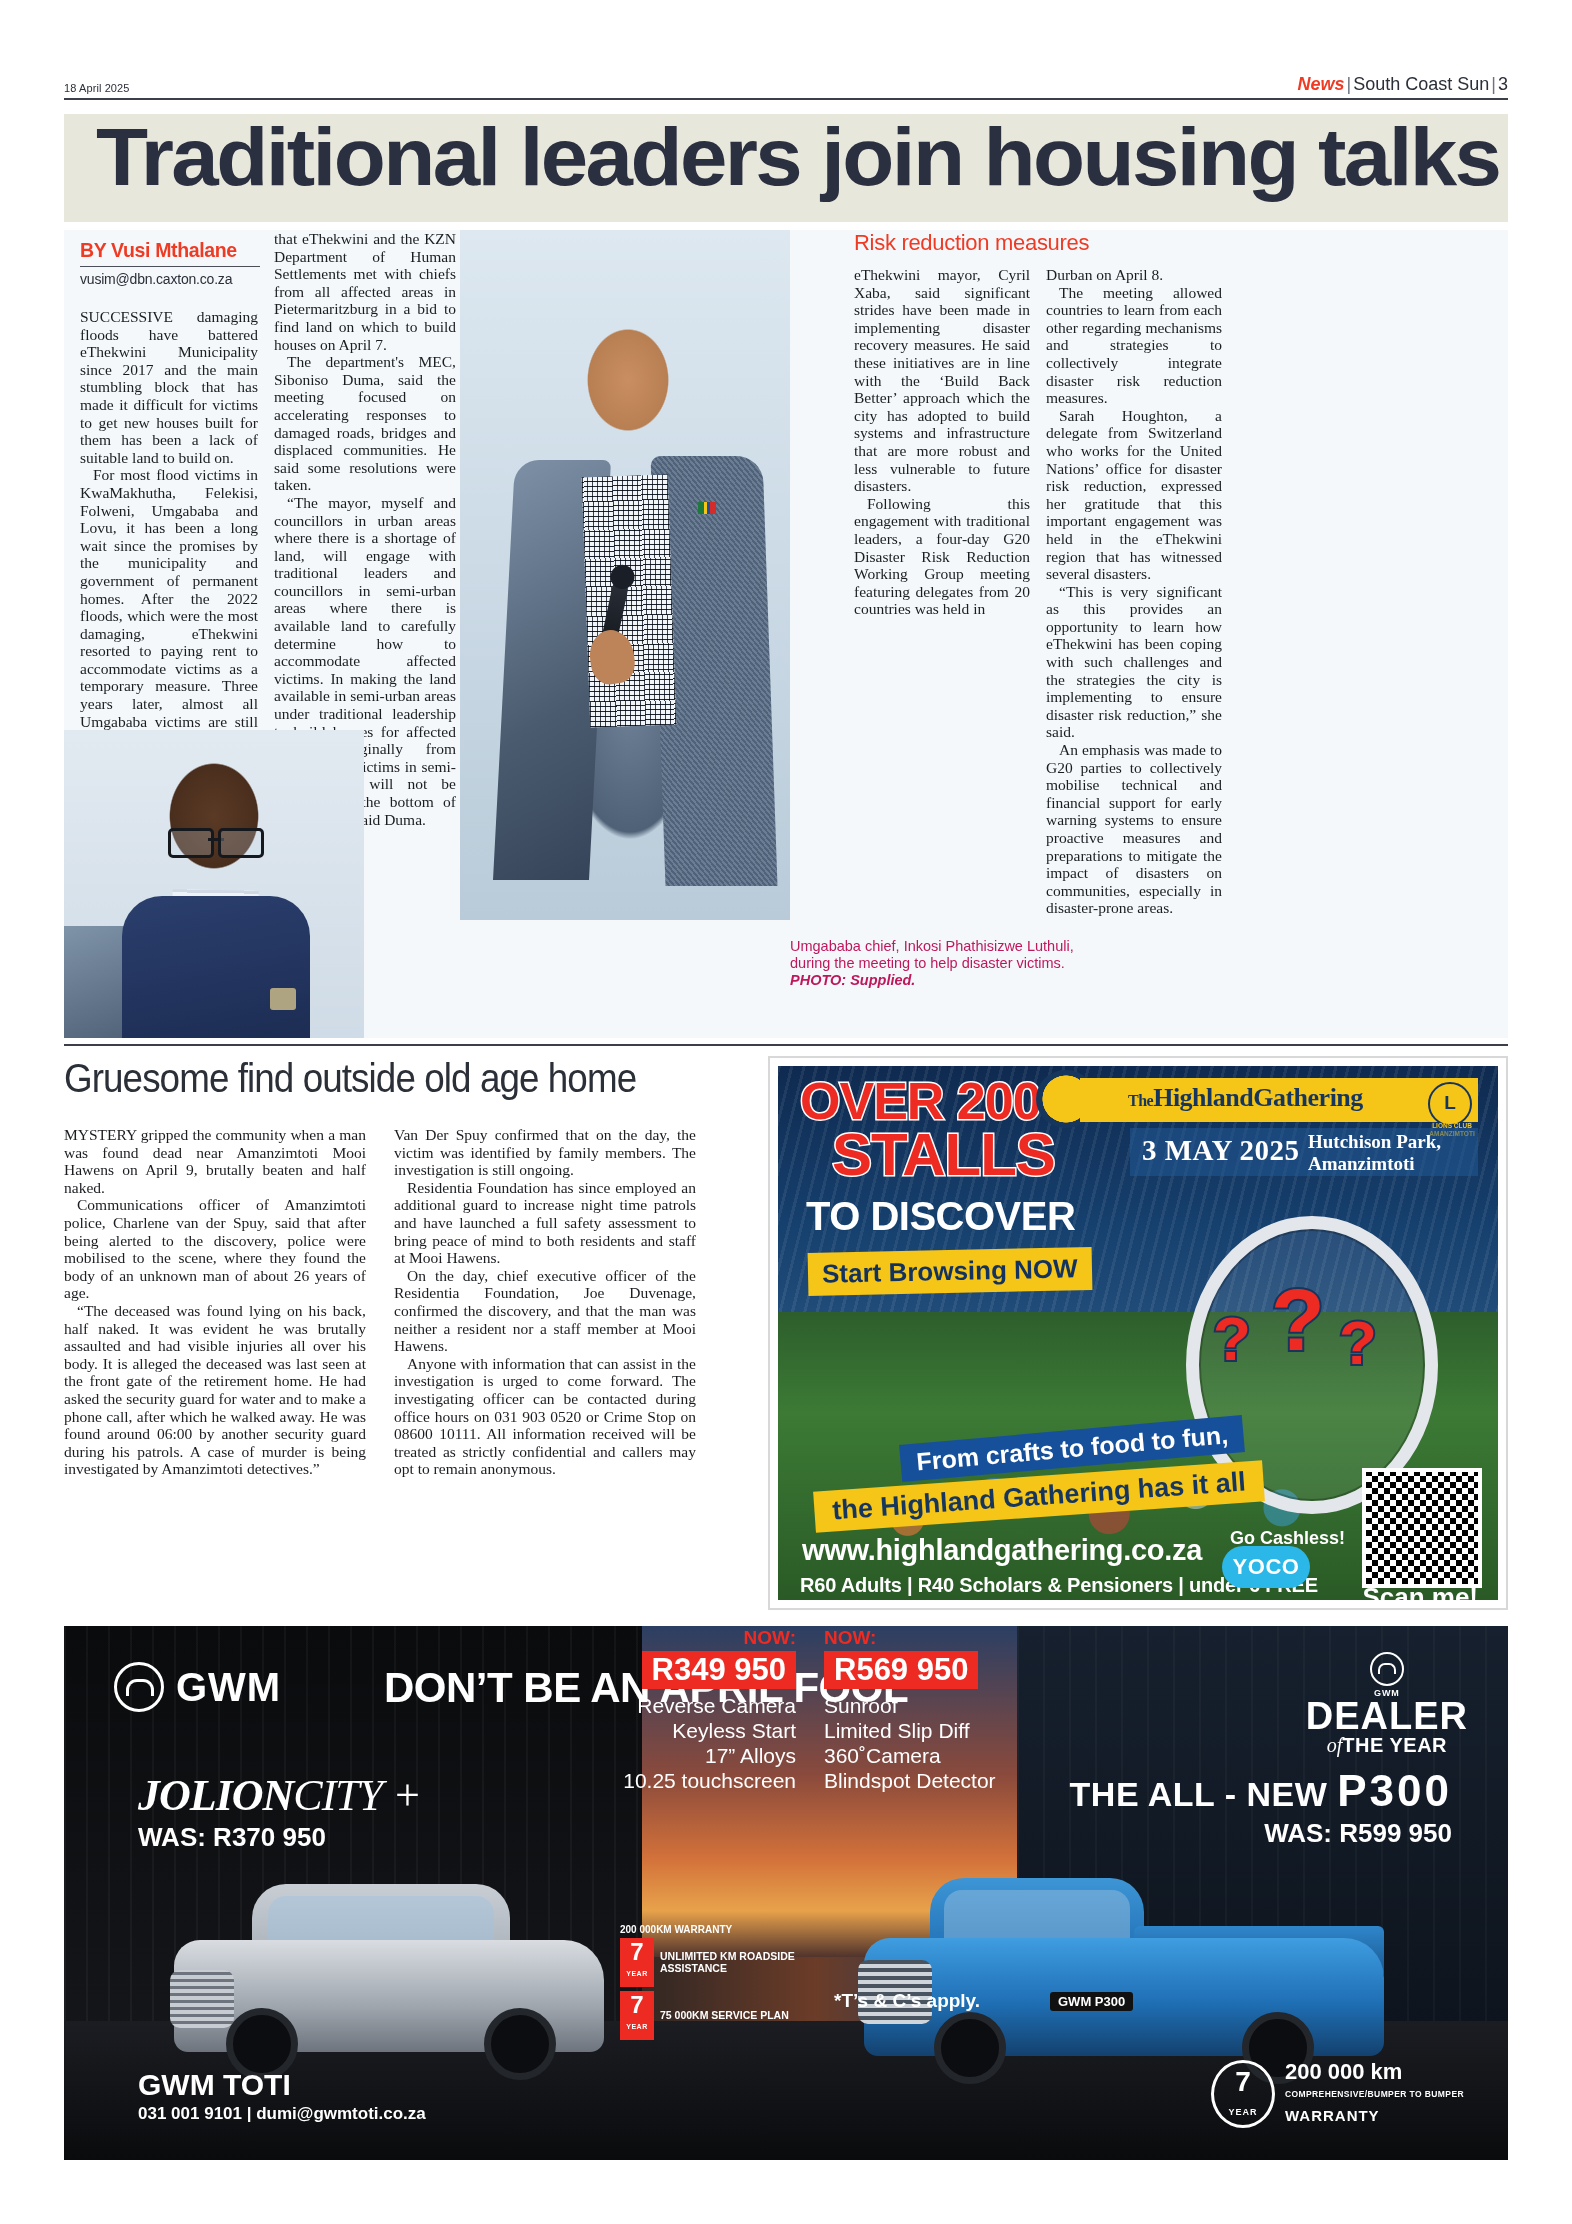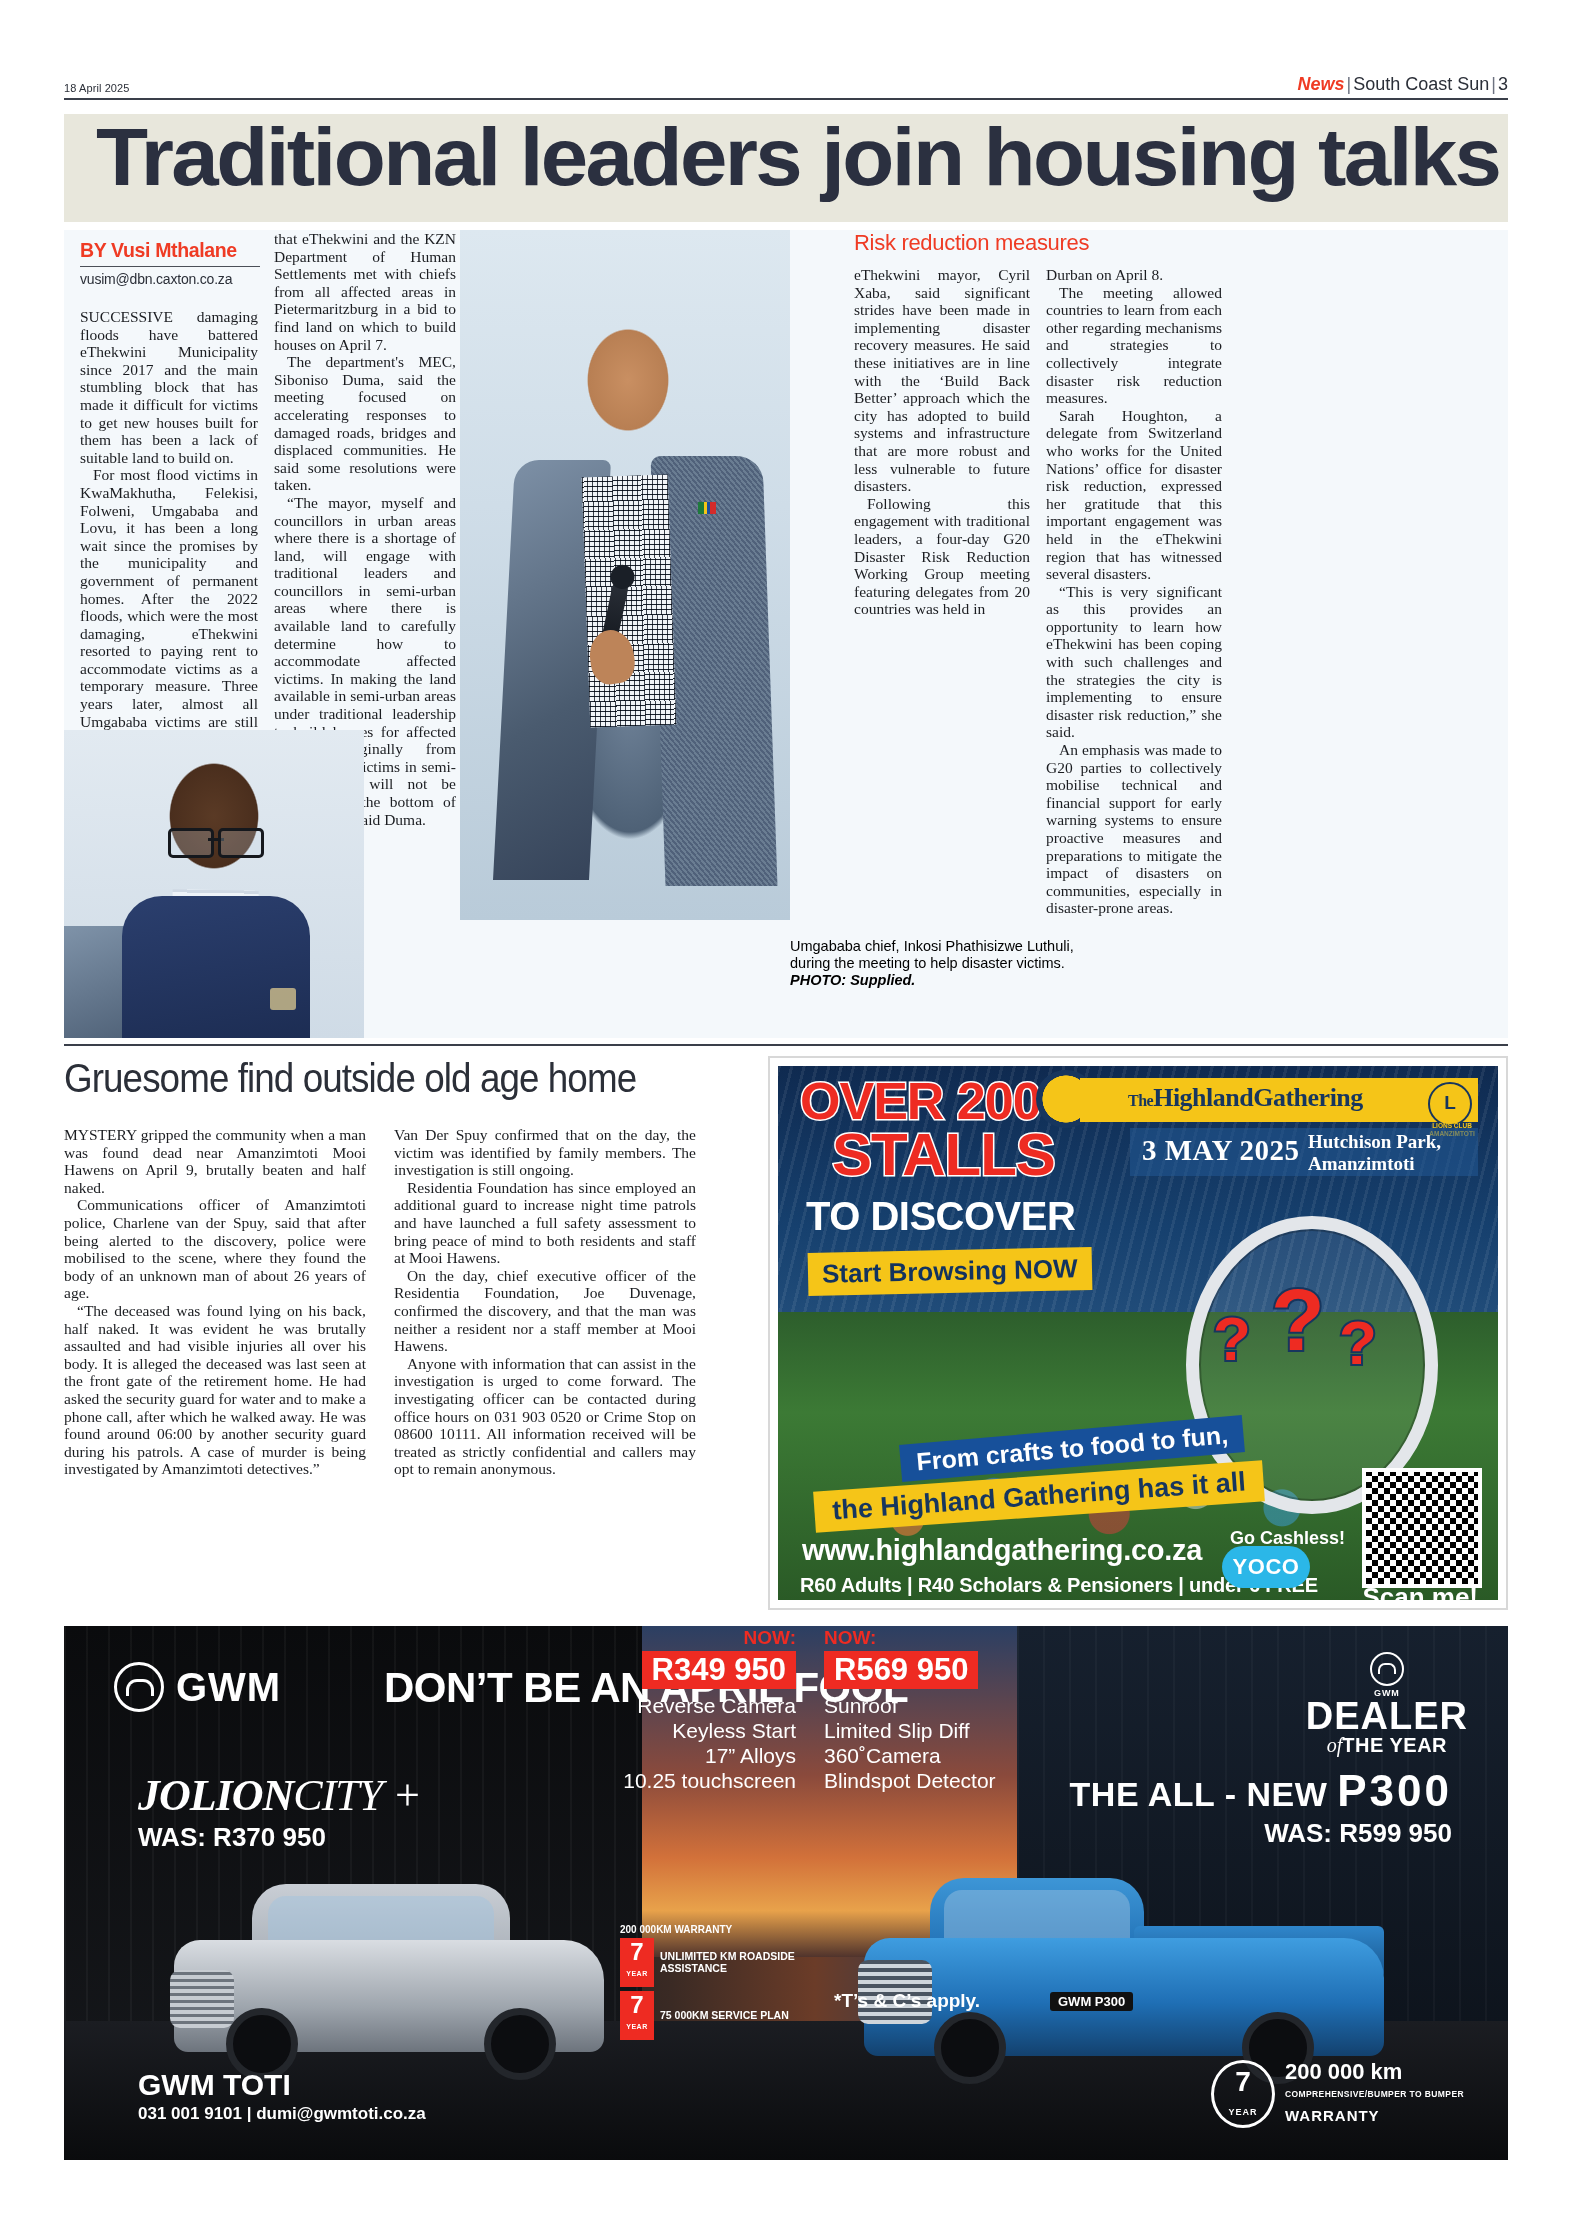--- a/index.html
+++ b/index.html
@@ -160,21 +160,21 @@
     background:linear-gradient(160deg,#7f93a9,#4d5f75);
   }
   .figure-chief .badge{
     position:absolute;left:206px;top:258px;width:26px;height:22px;
     background:#c8b98a;border-radius:3px;opacity:.85;
   }
 
   
   .caption{
     position:absolute;left:790px;top:938px;width:300px;
-    font-family:"Liberation Sans",sans-serif;font-size:14.5px;line-height:17px;color:#000000;
+    font-family:"Liberation Sans",sans-serif;font-size:14.5px;line-height:17px;color:#be185d;
   }
   .caption .credit{font-style:italic;font-weight:bold;}
 
   
   .rule-h{position:absolute;background:#3a3f4a;}
 
   
   .story2{
     position:absolute;left:64px;top:1056px;width:690px;height:554px;background:#ffffff;
   }

